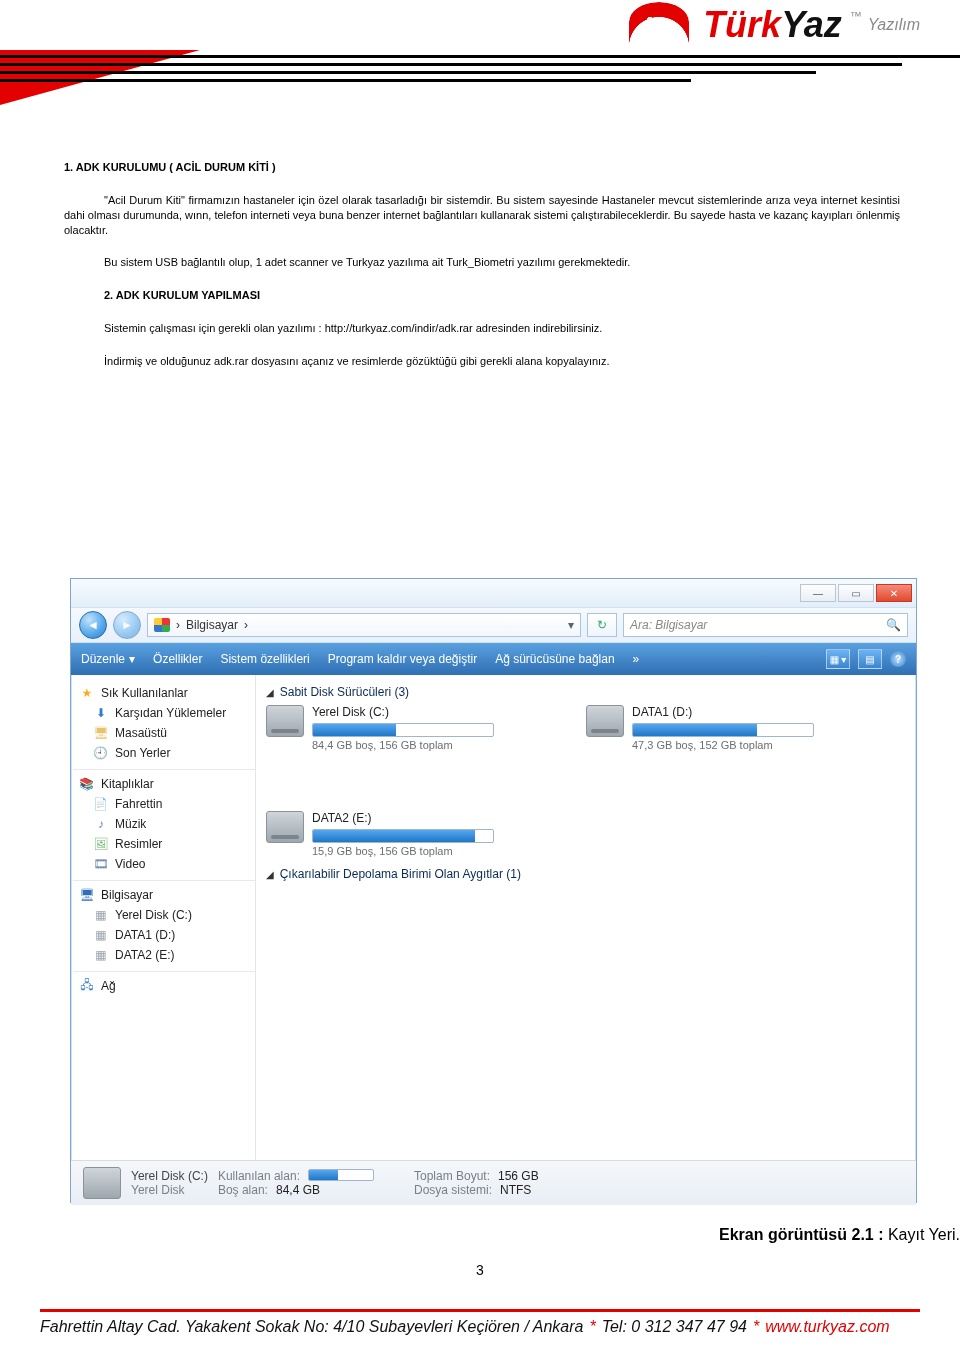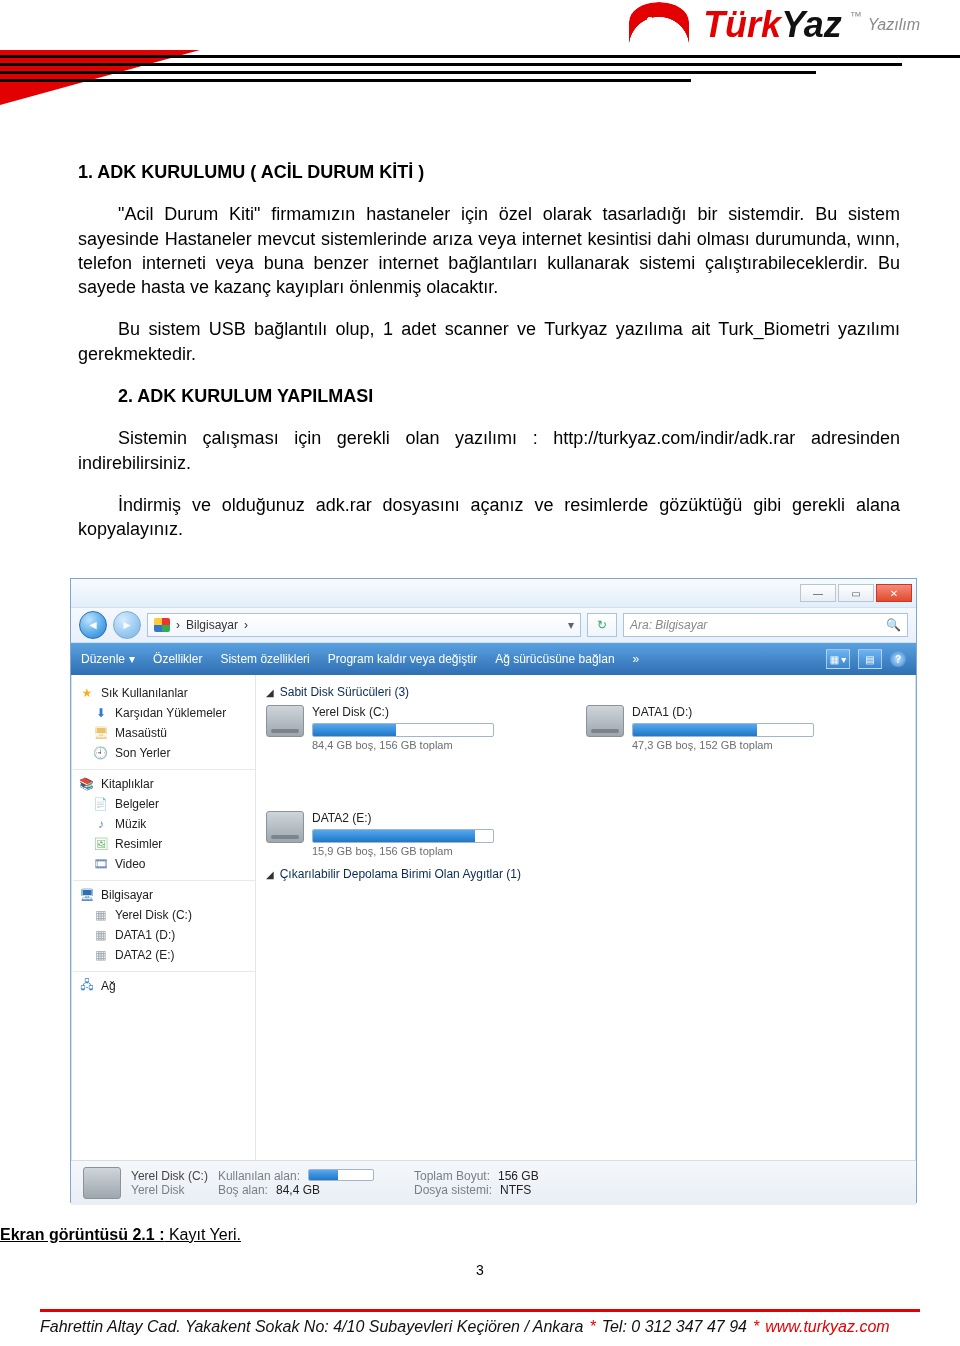--- a/index.html
+++ b/index.html
@@ -23,21 +23,21 @@
 .hdr-logo .sub { color:#8a8a8a; font-size:16px; font-style:italic; margin-left:0; }
 
 .hdr-lines { position:absolute; top:55px; left:0; right:0; }
 .hdr-lines .line { height:3px; background:#000; margin-bottom:5px; }
 .hdr-lines .line:nth-child(2){ width:94%; }
 .hdr-lines .line:nth-child(3){ width:85%; }
 .hdr-lines .line:nth-child(4){ width:72%; }
 .hdr-wedge { position:absolute; top:50px; left:0; width:0; height:0; border-left:200px solid #e30000; border-top:0 solid transparent; border-bottom:55px solid transparent; }
 
 
-.content { position:absolute; top:160px; left:78px; right:60px; font-size:18px; line-height:1.35; }
+.content { position:absolute; top:160px; left:64px; right:60px; font-size:11px; line-height:1.35; }
 .content p { margin:0 0 18px 0; text-align:justify; }
 .content p.indent { text-indent:40px; }
 .content .h1 { font-weight:700; }
 .content .h2 { font-weight:700; text-indent:40px; margin-top:10px; }
 
 
 .window { position:absolute; top:578px; left:70px; width:845px; height:623px; border:1px solid #7fa6cf; background:#fff; box-shadow:0 0 0 1px #cfe2f3 inset; }
 .titlebar { height:28px; background:linear-gradient(#f6fbff,#e3eef9); display:flex; justify-content:flex-end; align-items:center; gap:2px; padding:0 4px; border-bottom:1px solid #cfe2f3; }
 .tbtn { width:34px; height:16px; border:1px solid #b9c5d2; background:linear-gradient(#fefefe,#e9eef5); display:flex; align-items:center; justify-content:center; font-size:10px; color:#4a5a6a; }
 .tbtn.red { background:linear-gradient(#f58a7a,#e24a2f); border-color:#c93621; color:#fff; }
@@ -89,21 +89,21 @@
 
 .statusbar { height:44px; border-top:1px solid #d7dde5; background:linear-gradient(#f5f7fa,#e9eef5); display:flex; align-items:center; gap:10px; padding:0 12px; font-size:12px; color:#444; }
 .statusbar .hdd { width:36px; height:30px; background:linear-gradient(#cfd5da,#9ea7af); border:1px solid #8a929a; border-radius:3px; }
 .statusbar .col { display:flex; gap:8px; }
 .statusbar .lab { color:#7a7f87; }
 .statusbar .val { color:#222; }
 .statusbar .mini { width:64px; height:10px; border:1px solid #9fb6cc; display:inline-block; background:#fff; border-radius:2px; vertical-align:middle; overflow:hidden; }
 .statusbar .mini > i{ display:block; height:100%; background:linear-gradient(#56a8ef,#1f77c7); }
 
 
-.caption { position:absolute; top:1226px; left:0; right:0; text-align:left; font-size:16px;text-decoration:underline; }
+.caption { position:absolute; top:1226px; left:0; right:0; text-align:right; font-size:16px; }
 .caption .b { font-weight:700; }
 .pgnum { position:absolute; top:1262px; left:0; right:0; text-align:center; font-size:14px; }
 
 
 .ftline { position:absolute; left:40px; right:40px; bottom:34px; height:3px; background:#e30000; }
 .footer { position:absolute; left:40px; right:40px; bottom:10px; font-size:16px; font-style:italic; display:flex; gap:6px; color:#111; }
 .footer .red { color:#e30000; }
 </style>
 </head>
 <body>
@@ -194,21 +194,21 @@
             <span class="ico recent">🕘</span>
             <span>Son Yerler</span>
           </div>
         <hr>
         <div class="cat">
             <span class="ico lib">📚</span>
             <span class="catlabel">Kitaplıklar</span>
           </div>
         <div class="item">
             <span class="ico doc">📄</span>
-            <span>Belgeler</span>
+            <span>Fahrettin</span>
           </div>
         <div class="item">
             <span class="ico music">♪</span>
             <span>Müzik</span>
           </div>
         <div class="item">
             <span class="ico img">🖼</span>
             <span>Resimler</span>
           </div>
         <div class="item">

